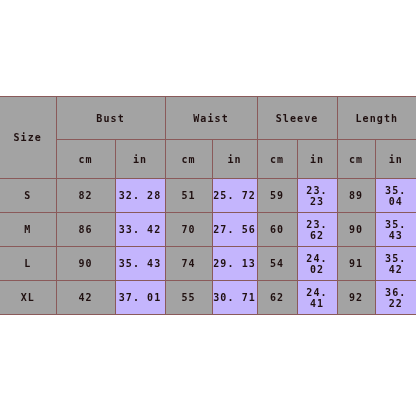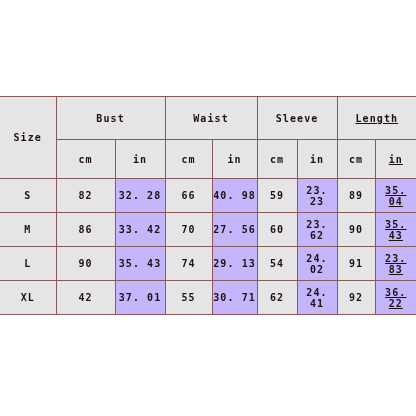--- a/index.html
+++ b/index.html
@@ -27,35 +27,35 @@
     left: 0;
     top: 96px;
     width: 416px;
     border-collapse: collapse;
     table-layout: fixed;
     background: #f79898;
   }
 
   #size-chart td {
     border: 1px solid #8a5a5a;
-    background: #e5e5e5;
+    background: #a3a3a3;
     color: #201010;
     text-align: center;
     vertical-align: middle;
     font-family: "DejaVu Sans Mono", "Liberation Mono", monospace;
     font-size: 10px;
     font-weight: 700;
     letter-spacing: 1.1px;
     padding: 0;
     line-height: 1.1;
   }
 
   
   #size-chart td.edge-left  { border-left: none; }
-  #size-chart td.edge-right { border-right: none; text-decoration: underline; }
+  #size-chart td.edge-right { border-right: none; }
 
   
   #size-chart td.hl {
     background: #c4b5fd;
   }
 
   .cell-size-label {
     font-size: 10px;
     letter-spacing: 1.2px;
   }
@@ -120,22 +120,22 @@
         <td class="unit-head">cm</td>
         <td class="unit-head">in</td>
         <td class="unit-head">cm</td>
         <td class="unit-head edge-right">in</td>
       </tr>
 
       <tr class="data">
         <td class="edge-left row-head">S</td>
         <td class="val">82</td>
         <td class="val hl">32. 28</td>
-        <td class="val">66</td>
-        <td class="val hl">40. 98</td>
+        <td class="val">51</td>
+        <td class="val hl">25. 72</td>
         <td class="val">59</td>
         <td class="val hl">23. 23</td>
         <td class="val">89</td>
         <td class="val hl edge-right">35. 04</td>
       </tr>
 
       <tr class="data">
         <td class="edge-left row-head">M</td>
         <td class="val">86</td>
         <td class="val hl">33. 42</td>
@@ -149,21 +149,21 @@
 
       <tr class="data">
         <td class="edge-left row-head">L</td>
         <td class="val">90</td>
         <td class="val hl">35. 43</td>
         <td class="val">74</td>
         <td class="val hl">29. 13</td>
         <td class="val">54</td>
         <td class="val hl">24. 02</td>
         <td class="val">91</td>
-        <td class="val hl edge-right">23. 83</td>
+        <td class="val hl edge-right">35. 42</td>
       </tr>
 
       <tr class="data">
         <td class="edge-left row-head">XL</td>
         <td class="val">42</td>
         <td class="val hl">37. 01</td>
         <td class="val">55</td>
         <td class="val hl">30. 71</td>
         <td class="val">62</td>
         <td class="val hl">24. 41</td>

